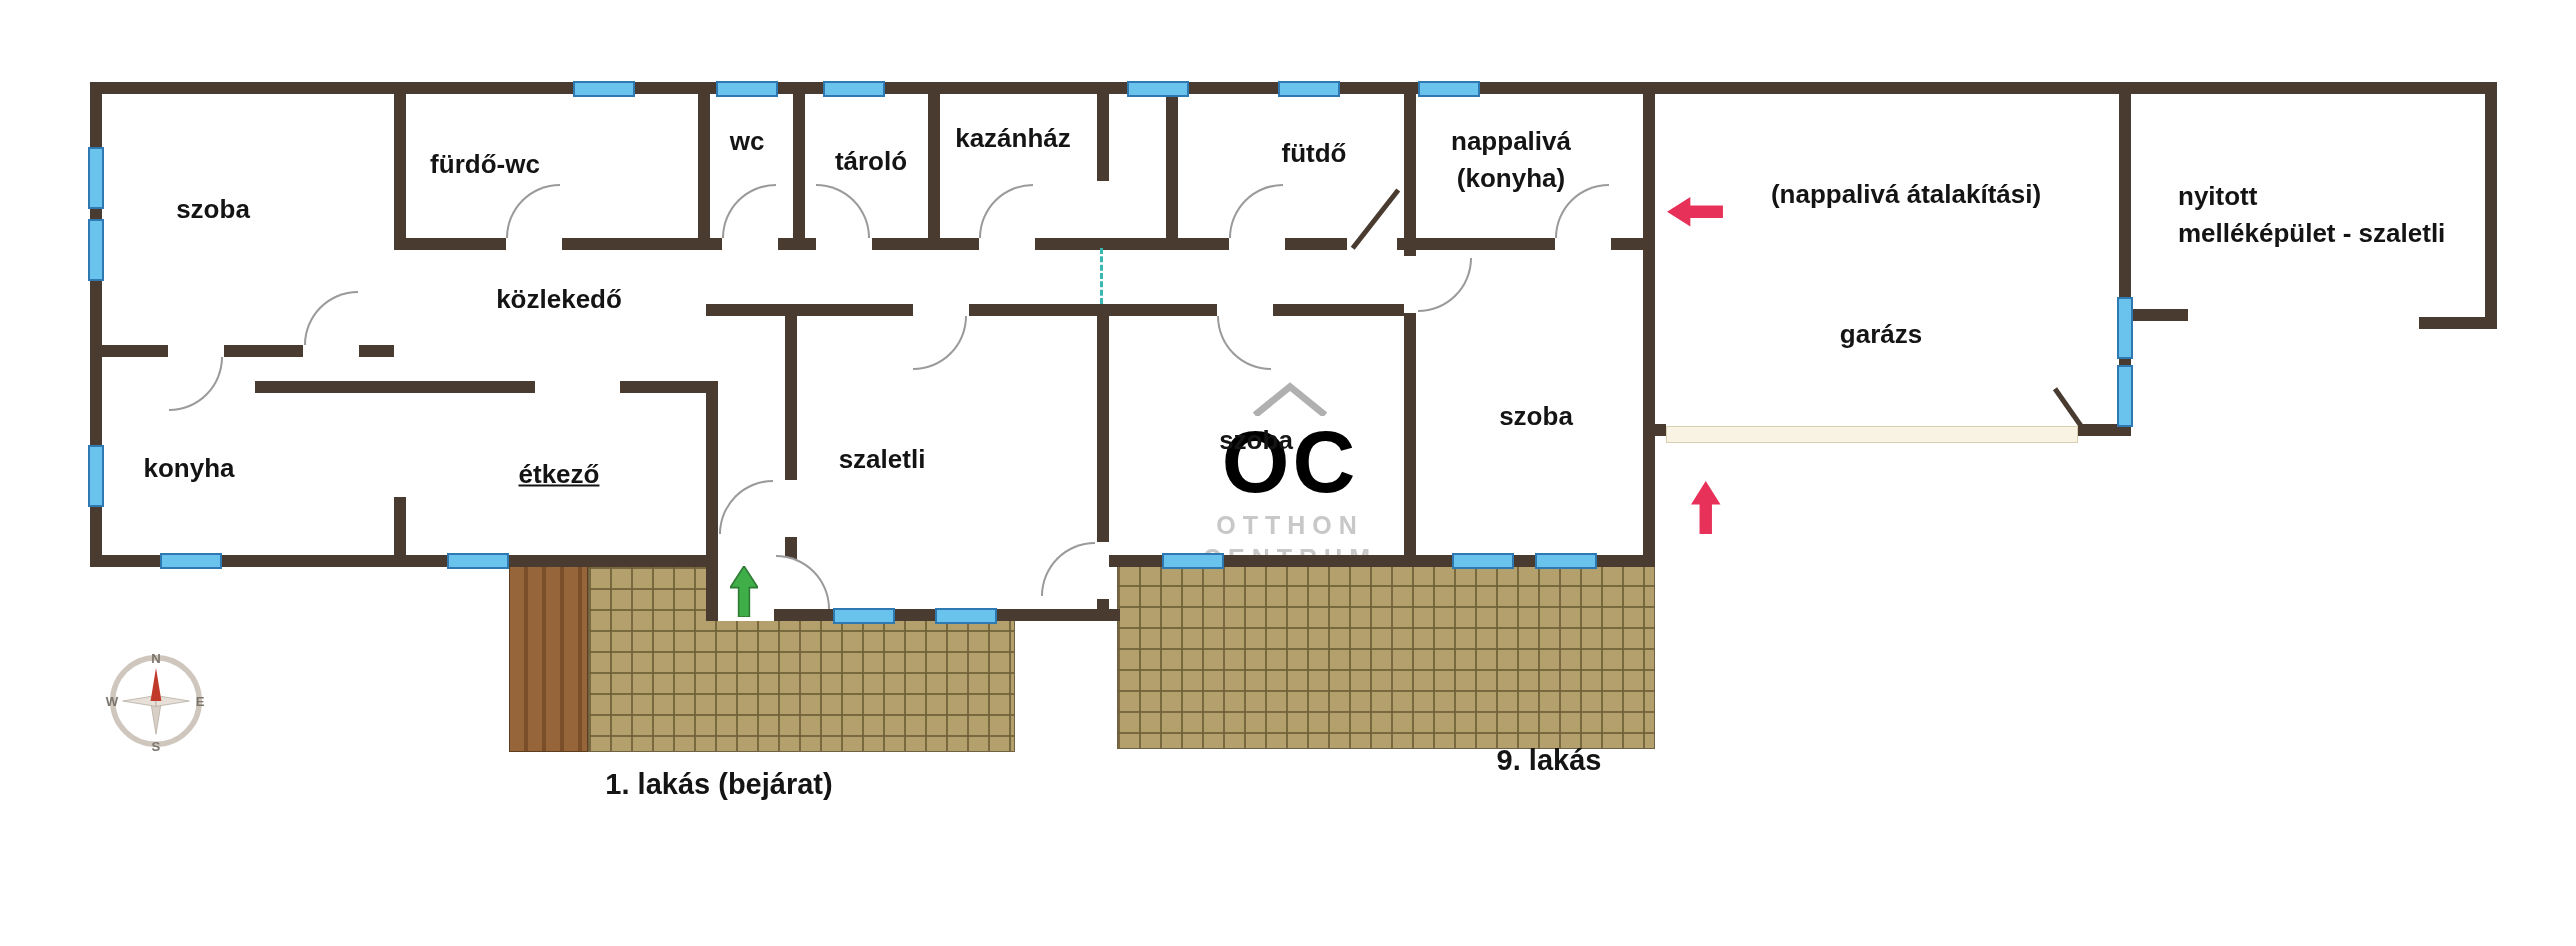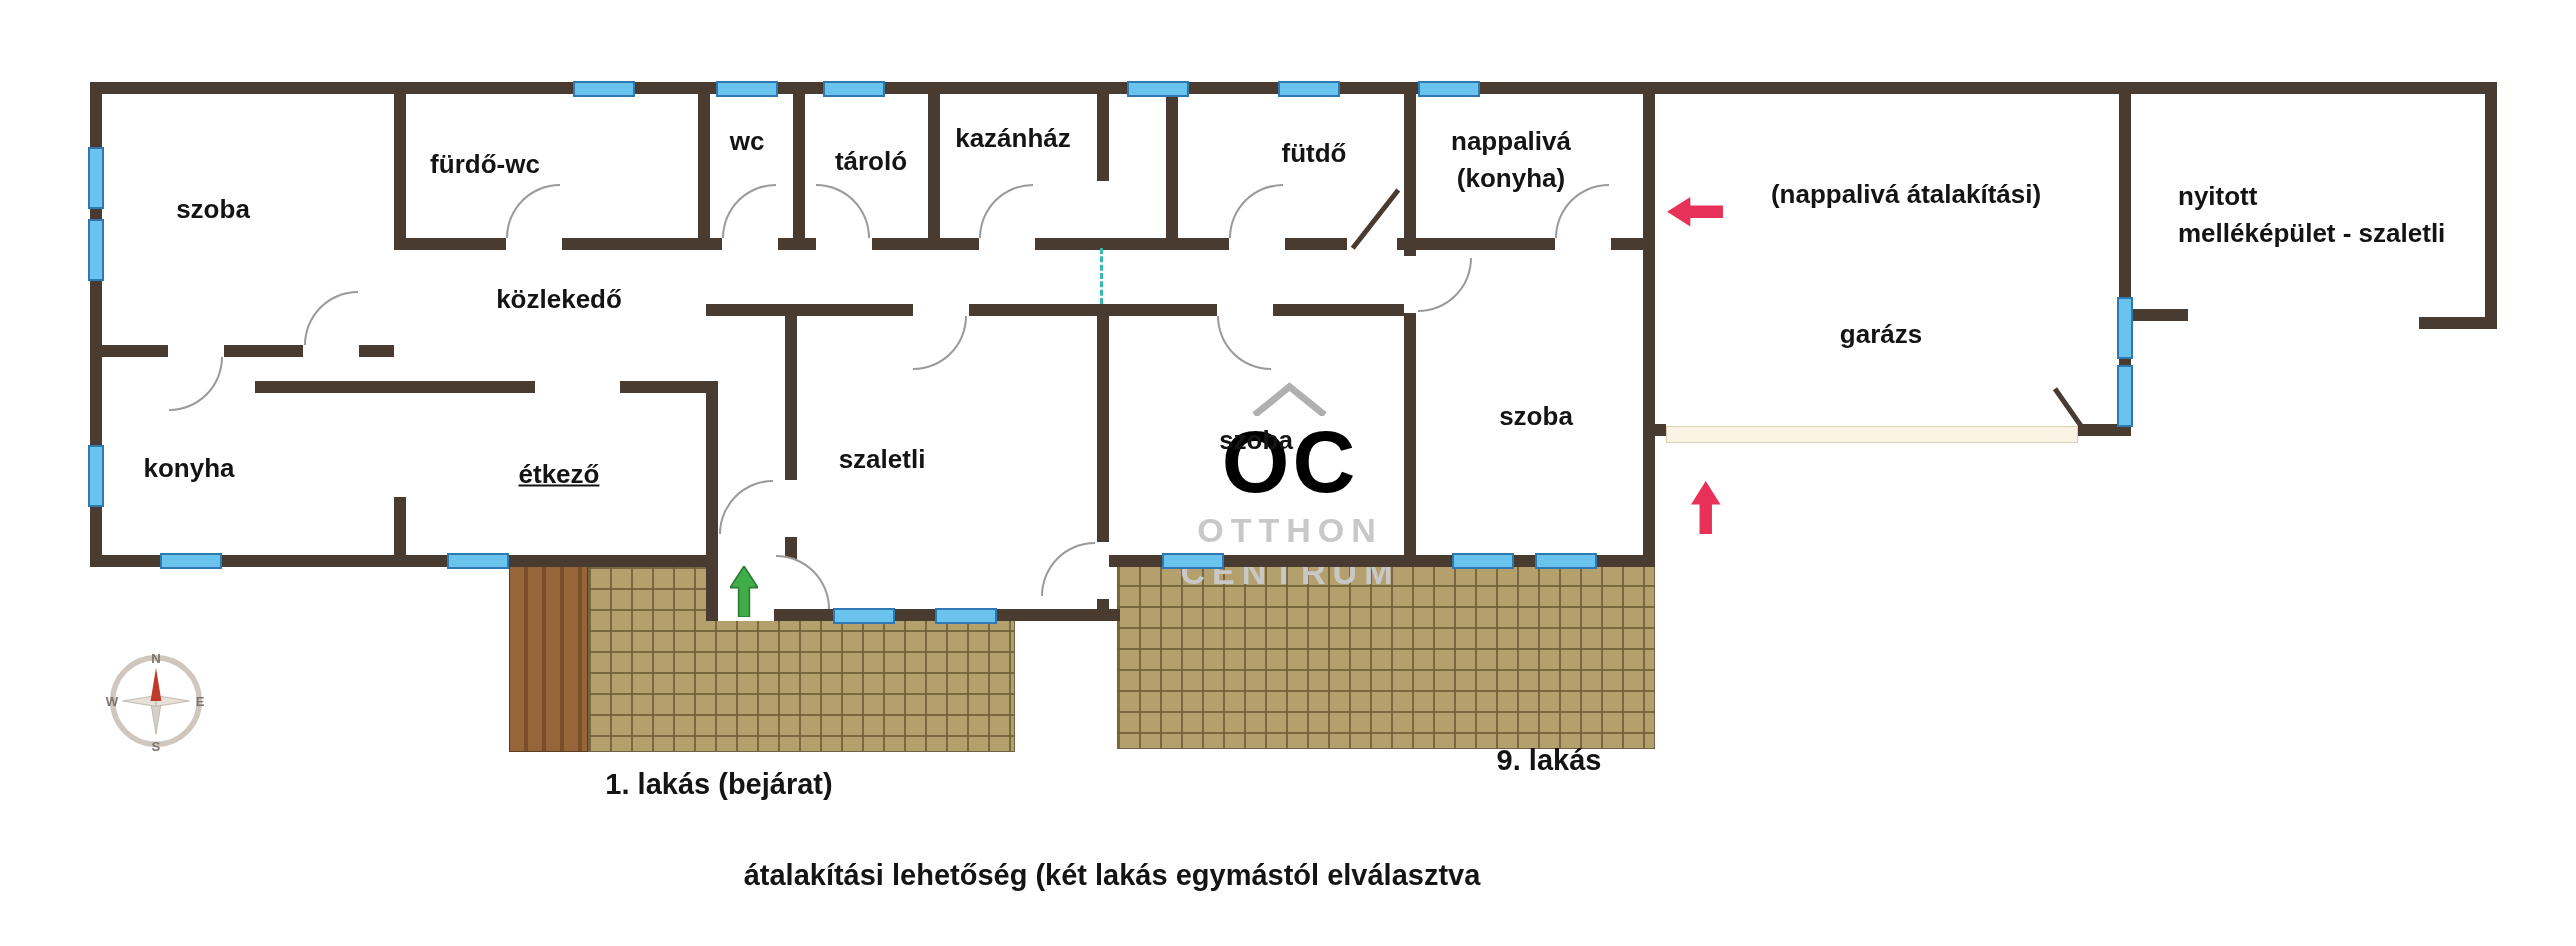--- a/index.html
+++ b/index.html
@@ -24,21 +24,21 @@
   .dashline{position:absolute;border-left:3.9px dashed #38b8b0;z-index:4;}
   .garage-door{position:absolute;background:#f8f3e2;border:1.6px solid #d9d0b4;z-index:4;box-sizing:border-box;}
   .lbl{position:absolute;transform:translate(-50%,-50%);font-weight:700;font-size:26px;
        color:#141414;white-space:nowrap;z-index:6;}
   .lbl.leftal{transform:translate(0,-50%);}
   .cap{font-size:29px;}
   .arrow{position:absolute;z-index:6;}
   .wm{position:absolute;left:1290px;top:382px;transform:translateX(-50%);text-align:center;
       z-index:2;color:#a9a9a9;line-height:1;}
   .wm .oc{font-size:87px;font-weight:700;letter-spacing:3.1px;color:#000000;}
-  .wm .sub{font-size:34px;font-weight:700;letter-spacing:7px;color:#c8c8c8;margin-top:7.8px;}
+  .wm .sub{font-size:25px;font-weight:700;letter-spacing:7px;color:#c8c8c8;margin-top:7.8px;}
   .compass{position:absolute;left:98px;top:643px;z-index:6;}
 </style>
 </head>
 <body>
 
 <div id="plan">
 
   <div class="deck" style="left:509px;top:566px;width:79px;height:186px;"></div>
   <div class="tiles" style="left:588px;top:566px;width:427px;height:186px;"></div>
   <div class="tiles" style="left:1117px;top:563px;width:538px;height:186px;"></div>
@@ -189,16 +189,15 @@
   <div class="lbl" style="left:559px;top:299px;">közlekedő</div>
   <div class="lbl" style="left:1881px;top:334px;text-align:center;">garázs</div>
   <div class="lbl" style="left:189px;top:468px;">konyha</div>
   <div class="lbl" style="left:559px;top:474px;text-decoration:underline;">étkező</div>
   <div class="lbl" style="left:882px;top:459px;">szaletli</div>
   <div class="lbl" style="left:1256px;top:440px;">szoba</div>
   <div class="lbl" style="left:1536px;top:416px;">szoba</div>
 
   <div class="lbl cap" style="left:719px;top:784px;">1. lakás (bejárat)</div>
   <div class="lbl cap" style="left:1549px;top:760px;">9. lakás</div>
-  <div class="lbl cap" style="left:1112px;top:875px;">átalakítási lehetőség (két lakás egymástól elválasztva</div>
 
 </div>
 
 
 </body></html>

